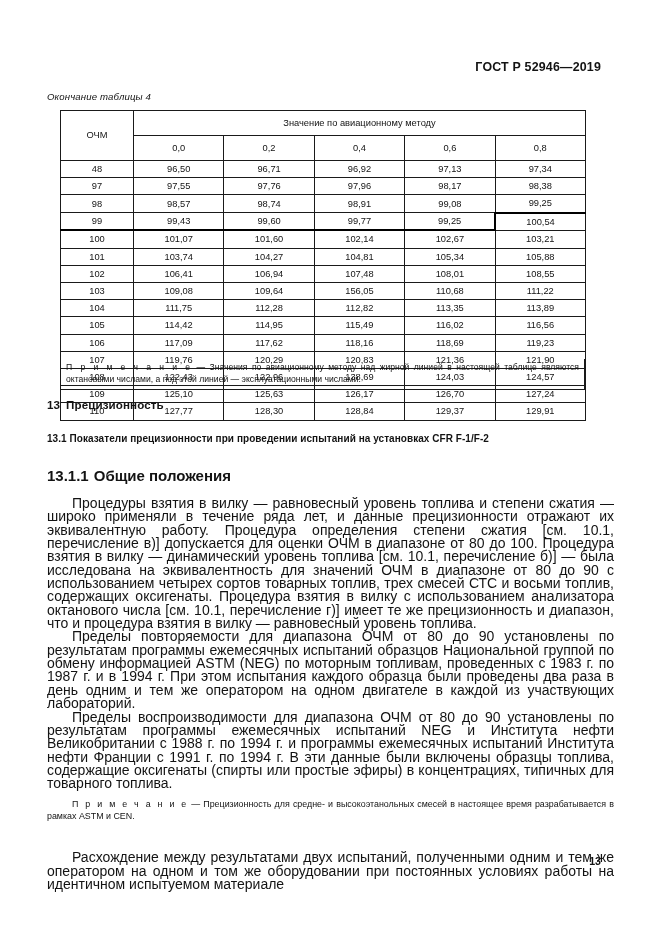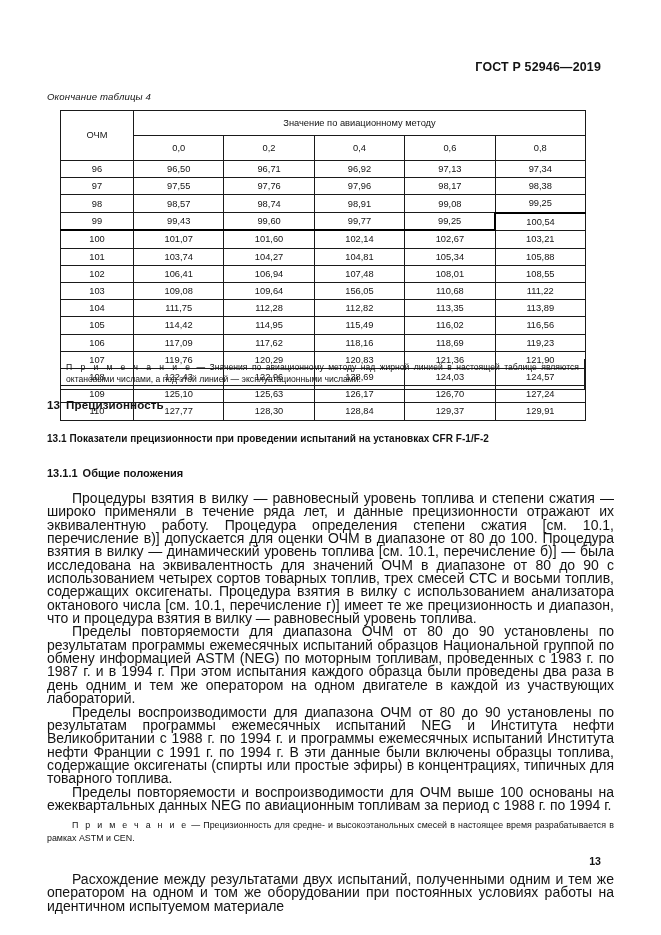--- a/index.html
+++ b/index.html
@@ -132,21 +132,21 @@
   h3.subsec {
     margin: 0;
     padding: 0;
     font-size: 10px;
     font-weight: bold;
     letter-spacing: 0.05px;
   }
   h4.subsub {
     margin: 0;
     padding: 0;
-    font-size: 11px;
+    font-size: 15px;
     font-weight: bold;
   }
   h4.subsub .num { margin-right: 5px; }
 
   p.body {
     margin: 0;
     font-size: 14px;
     line-height: 13.35px;
     text-align: justify;
     text-indent: 25px;
@@ -215,21 +215,21 @@
         <tr>
           <th class="hdr-sub">0,0</th>
           <th class="hdr-sub">0,2</th>
           <th class="hdr-sub">0,4</th>
           <th class="hdr-sub">0,6</th>
           <th class="hdr-sub">0,8</th>
         </tr>
       </thead>
       <tbody>
         <tr>
-          <td>96</td>
+          <td>48</td>
           <td>96,50</td>
           <td>96,71</td>
           <td>96,92</td>
           <td>97,13</td>
           <td>97,34</td>
         </tr>
         <tr>
           <td>97</td>
           <td>97,55</td>
           <td>97,76</td>
@@ -366,21 +366,20 @@
 
     <h4 class="subsub">
       <span class="num">13.1.1</span><span>Общие положения</span>
     </h4>
 
     <div class="sp-1311"></div>
 
     <p class="body">Процедуры взятия в вилку — равновесный уровень топлива и степени сжатия — широко применяли в течение ряда лет, и данные прецизионности отражают их эквивалентную работу. Процедура определения степени сжатия [см. 10.1, перечисление в)] допускается для оценки ОЧМ в диапазоне от 80 до 100. Процедура взятия в вилку — динамический уровень топлива [см. 10.1, перечисление б)] — была исследована на эквивалентность для значений ОЧМ в диапазоне от 80 до 90 с использованием четырех сортов товарных топлив, трех смесей СТС и восьми топлив, содержащих оксигенаты. Процедура взятия в вилку с использованием анализатора октанового числа [см. 10.1, перечисление г)] имеет те же прецизионность и диапазон, что и процедура взятия в вилку — равновесный уровень топлива.</p>
     <p class="body">Пределы повторяемости для диапазона ОЧМ от 80 до 90 установлены по результатам программы ежемесячных испытаний образцов Национальной группой по обмену информацией ASTM (NEG) по моторным топливам, проведенных с 1983 г. по 1987 г. и в 1994 г. При этом испытания каждого образца были проведены два раза в день одним и тем же оператором на одном двигателе в каждой из участвующих лабораторий.</p>
     <p class="body">Пределы воспроизводимости для диапазона ОЧМ от 80 до 90 установлены по результатам программы ежемесячных испытаний NEG и Института нефти Великобритании с 1988 г. по 1994 г. и программы ежемесячных испытаний Института нефти Франции с 1991 г. по 1994 г. В эти данные были включены образцы топлива, содержащие оксигенаты (спирты или простые эфиры) в концентрациях, типичных для товарного топлива.</p>
-    <p class="body">Пределы повторяемости и воспроизводимости для ОЧМ выше 100 основаны на ежеквартальных данных NEG по авиационным топливам за период с 1988 г. по 1994 г.</p>
 
     <div class="sp-note"></div>
 
     <p class="note">
       <span class="note-lead">П р и м е ч а н и е</span><span> — Прецизионность для средне- и высокоэтанольных смесей в настоящее время разрабатывается в рамках ASTM и CEN.</span>
     </p>
 
     <div class="sp-1312"></div>
 
 

